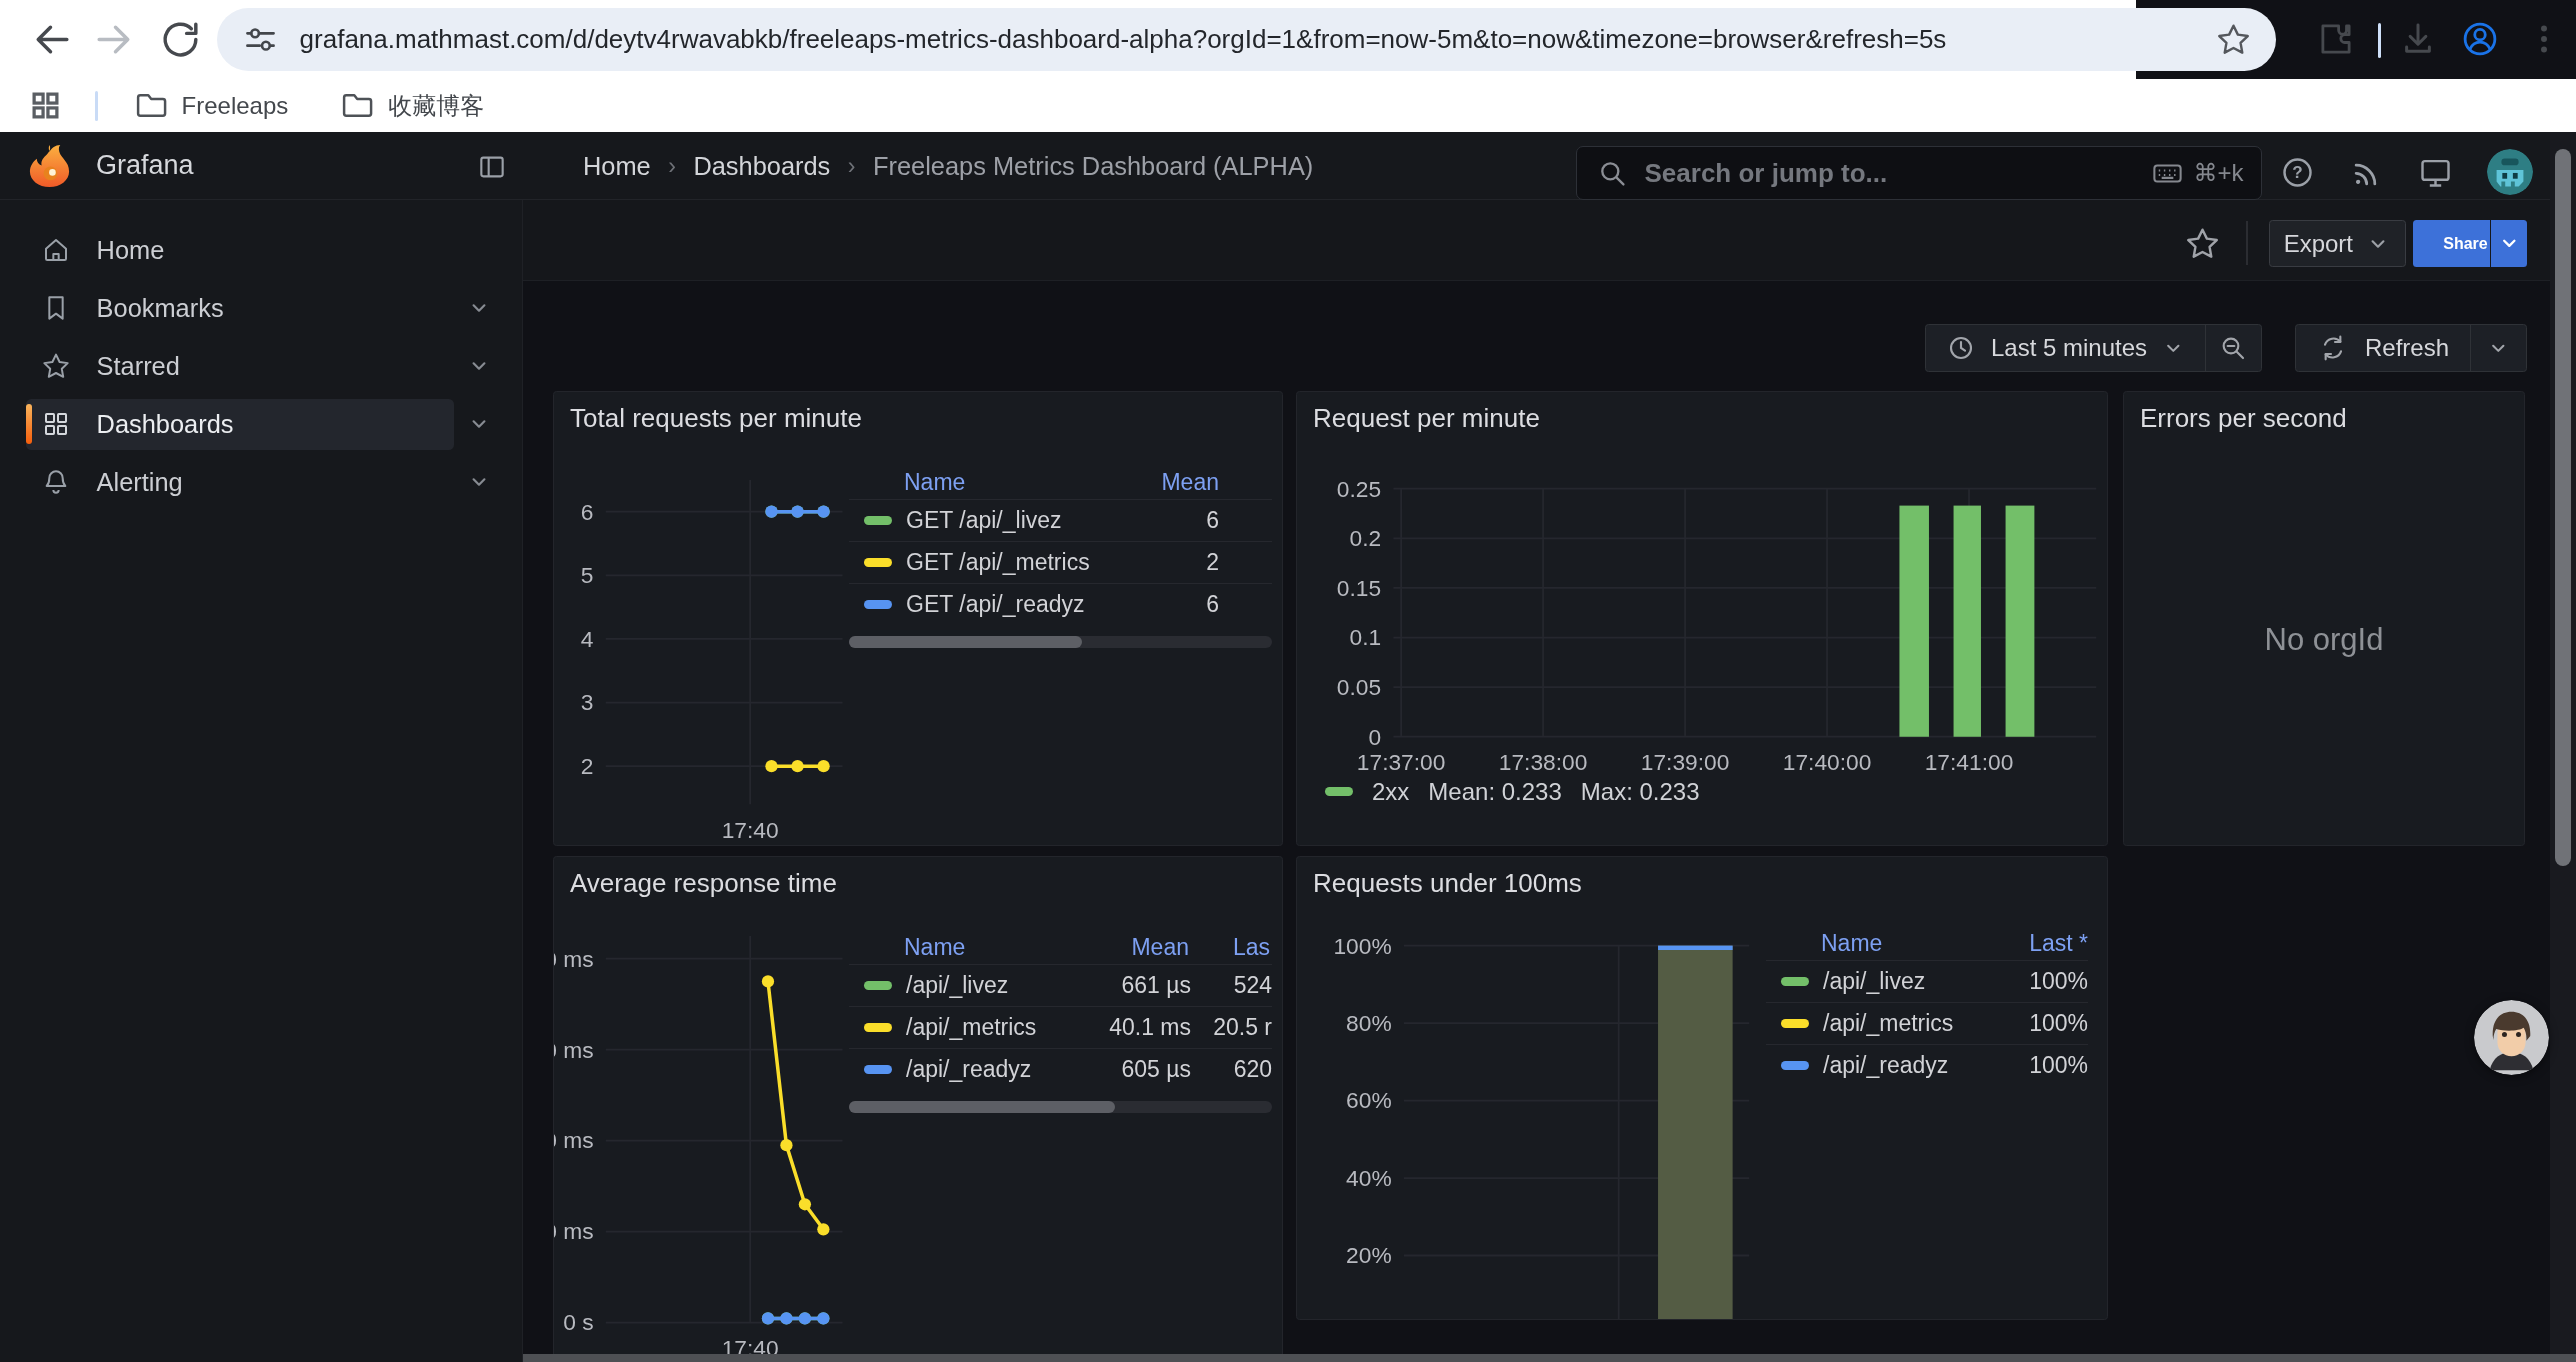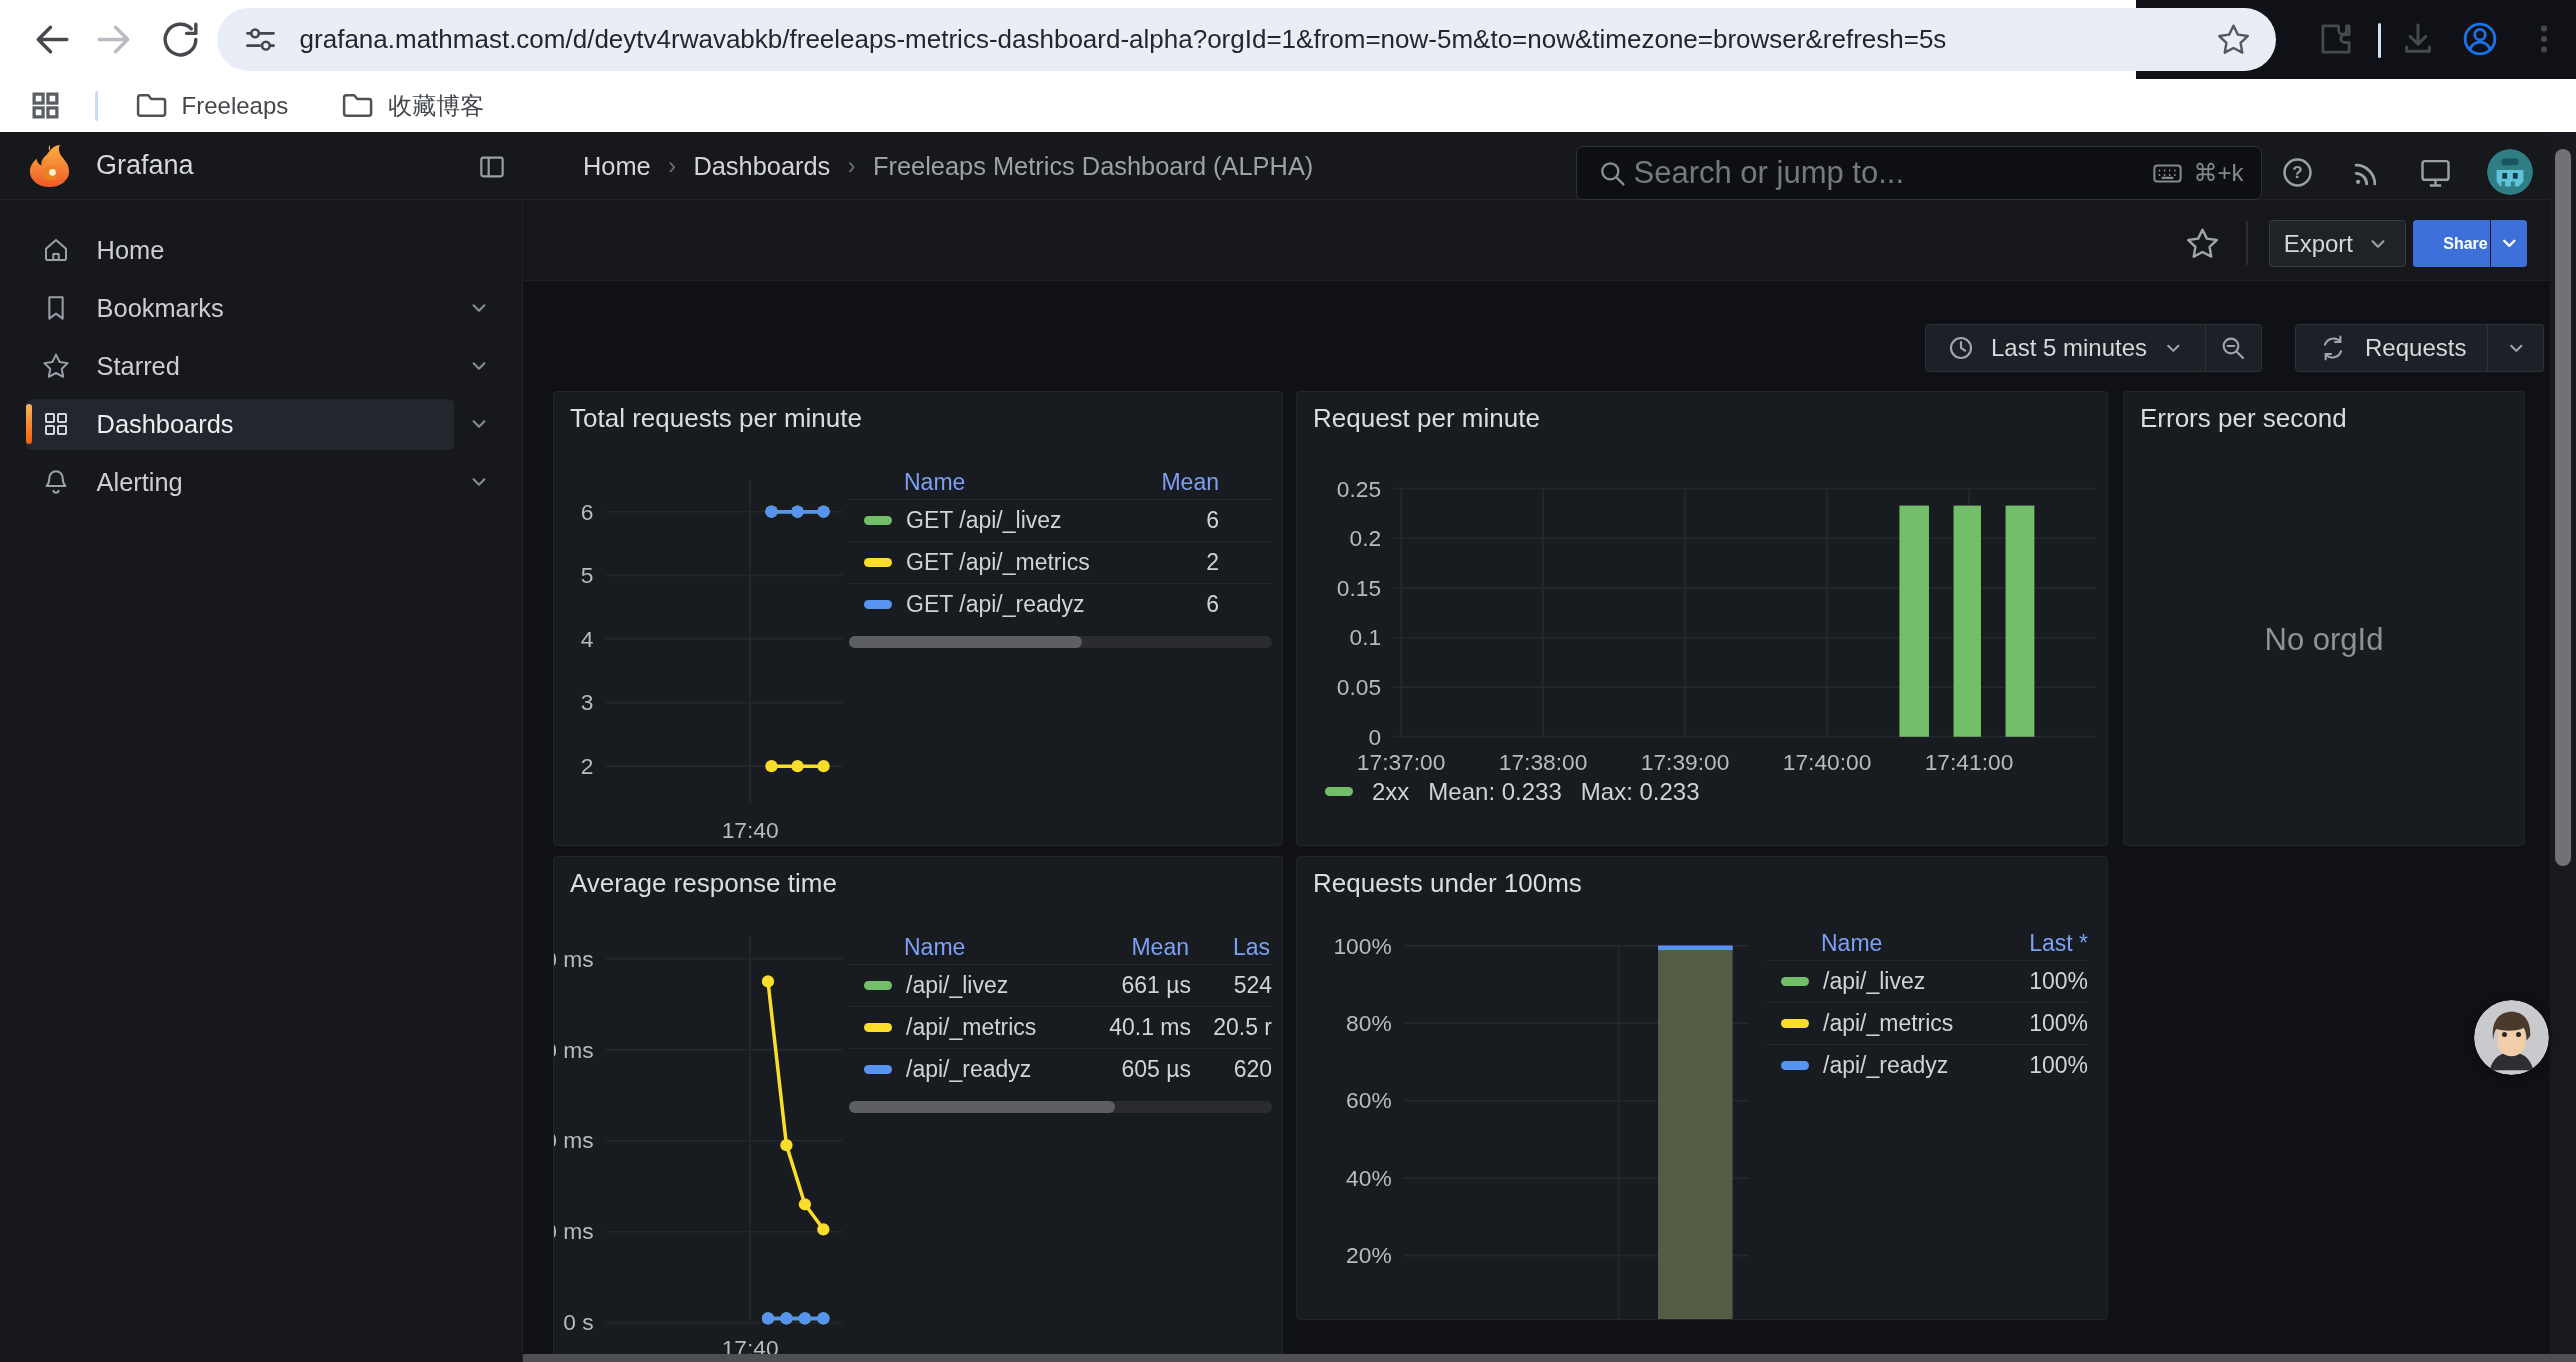--- a/index.html
+++ b/index.html
@@ -37,22 +37,22 @@
   .glogo { position:absolute; left:26px; top:10.5px; width:47px; height:47px; }
   .gbrand { position:absolute; left:96px; top:18.4px; font-size:27px; color:#d6d8dc; }
   .gdock { position:absolute; left:476px; top:19px; width:32px; height:32px; color:#9ba0a8; }
   .gcrumbs { position:absolute; left:583px; top:0; height:68px; display:flex; align-items:center; gap:17.5px; font-size:25.4px; }
   .crumb { color:#d3d5d9; }
   .crumb-sep { color:#6f7278; font-size:23px; }
   .crumb.current { color:#9da0a7; }
   .gsearch { position:absolute; left:1576px; top:146px; width:686px; height:54px; background:#0e0f13;
     border:1.8px solid #2d3037; border-radius:7px; display:flex; align-items:center; }
   .gsearch .sicon { margin-left:17.5px; color:#8a8d94; }
-  .gsearch input { flex:1; margin-left:2px; background:transparent; border:none; outline:none;
-    font-size:31px; color:#d4d5d9; font-family:inherit; }
+  .gsearch input { flex:1; margin-left:13px; background:transparent; border:none; outline:none;
+    font-size:26px; color:#d4d5d9; font-family:inherit;font-weight:bold; }
   .gsearch input::placeholder { color:#75787f; }
   .gsearch .kbd { display:flex; align-items:center; gap:8.8px; margin-right:17.5px; color:#85888f; font-size:24px; }
   .hicon { position:absolute; top:153px; width:39px; height:39px; color:#9ba0a8; }
   .gavatar { position:absolute; left:2487px; top:149px; width:46px; height:46px; border-radius:50%; overflow:hidden; }
 
   
   .gsub { position:absolute; left:523px; top:200px; width:2053px; height:81px; background:#15171b;
     border-bottom:1.8px solid #1e2025; }
   .dash-star { position:absolute; left:2183px; top:224px; width:39px; height:39px; color:#a0a3a9; }
   .sub-sep { position:absolute; left:2246px; top:221px; width:1.8px; height:44px; background:#2b2d32; }
@@ -348,21 +348,21 @@
   </div>
 </div>
 <div class="tgroup g-refresh">
   <div class="tseg" style="padding:0 21px; gap:16px">
     <span class="ic">
       <svg viewBox="0 0 48 48" width="32" height="32" fill="none" stroke="currentColor" stroke-width="3.2" stroke-linecap="round" stroke-linejoin="round">
           <path d="M12 19a13.5 13.5 0 0 1 23-4.5M36 29a13.5 13.5 0 0 1-23 4.5"></path>
           <path d="M35 7v8h-8M13 41v-8h8"></path>
         </svg>
     </span>
-    <span>Requests</span>
+    <span>Refresh</span>
   </div>
   <div class="tseg" style="width:56px">
     <span class="ic">
       <svg viewBox="0 0 48 48" width="24.6" height="24.6" fill="none" stroke="currentColor" stroke-width="4" stroke-linecap="round" stroke-linejoin="round">
           <path d="M14 19l10 10 10-10"></path>
         </svg>
     </span>
   </div>
 </div>
 

